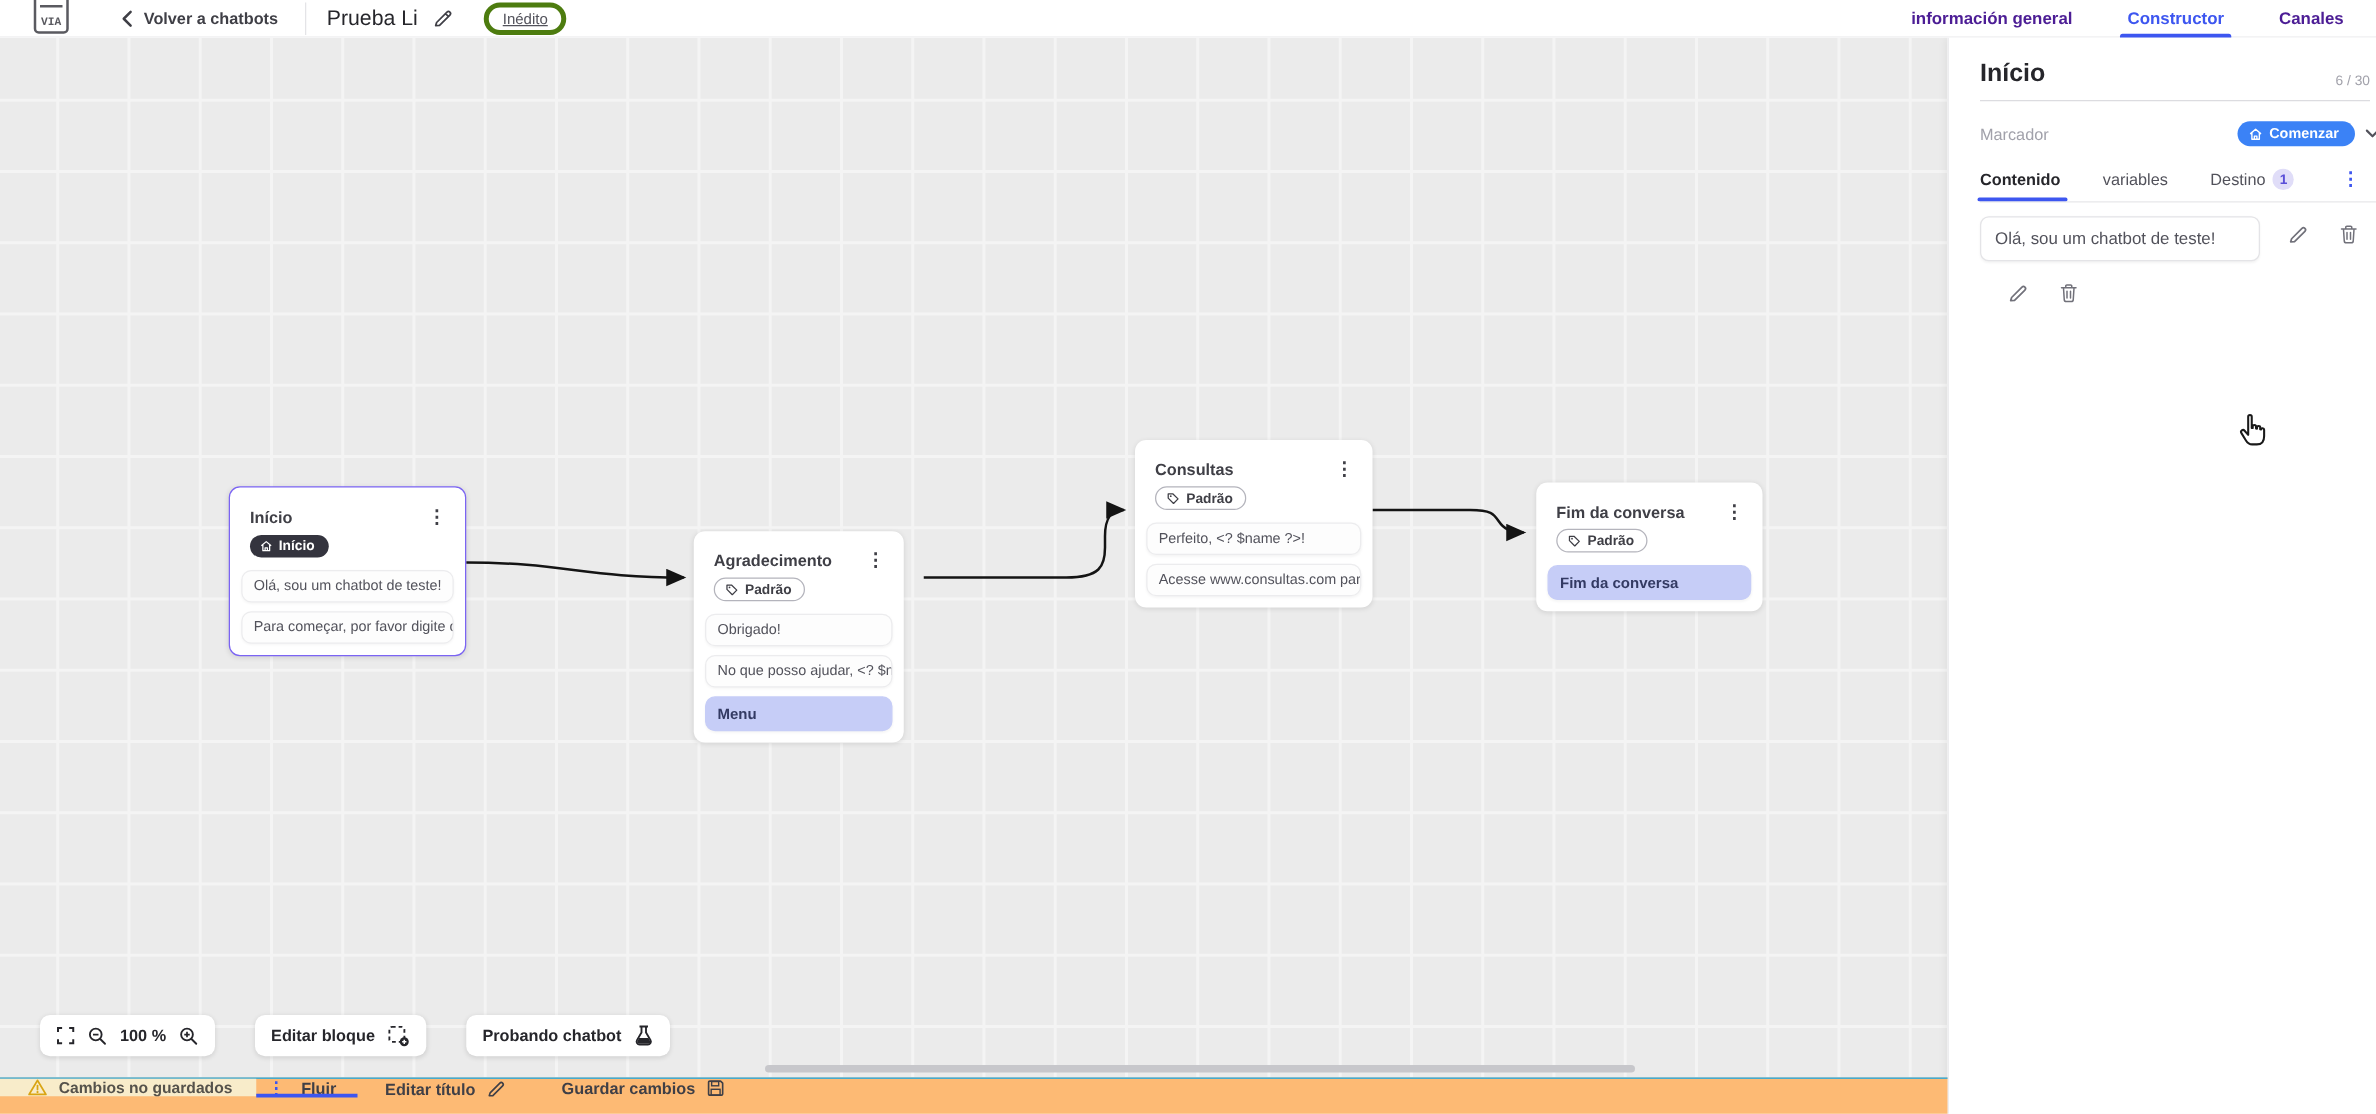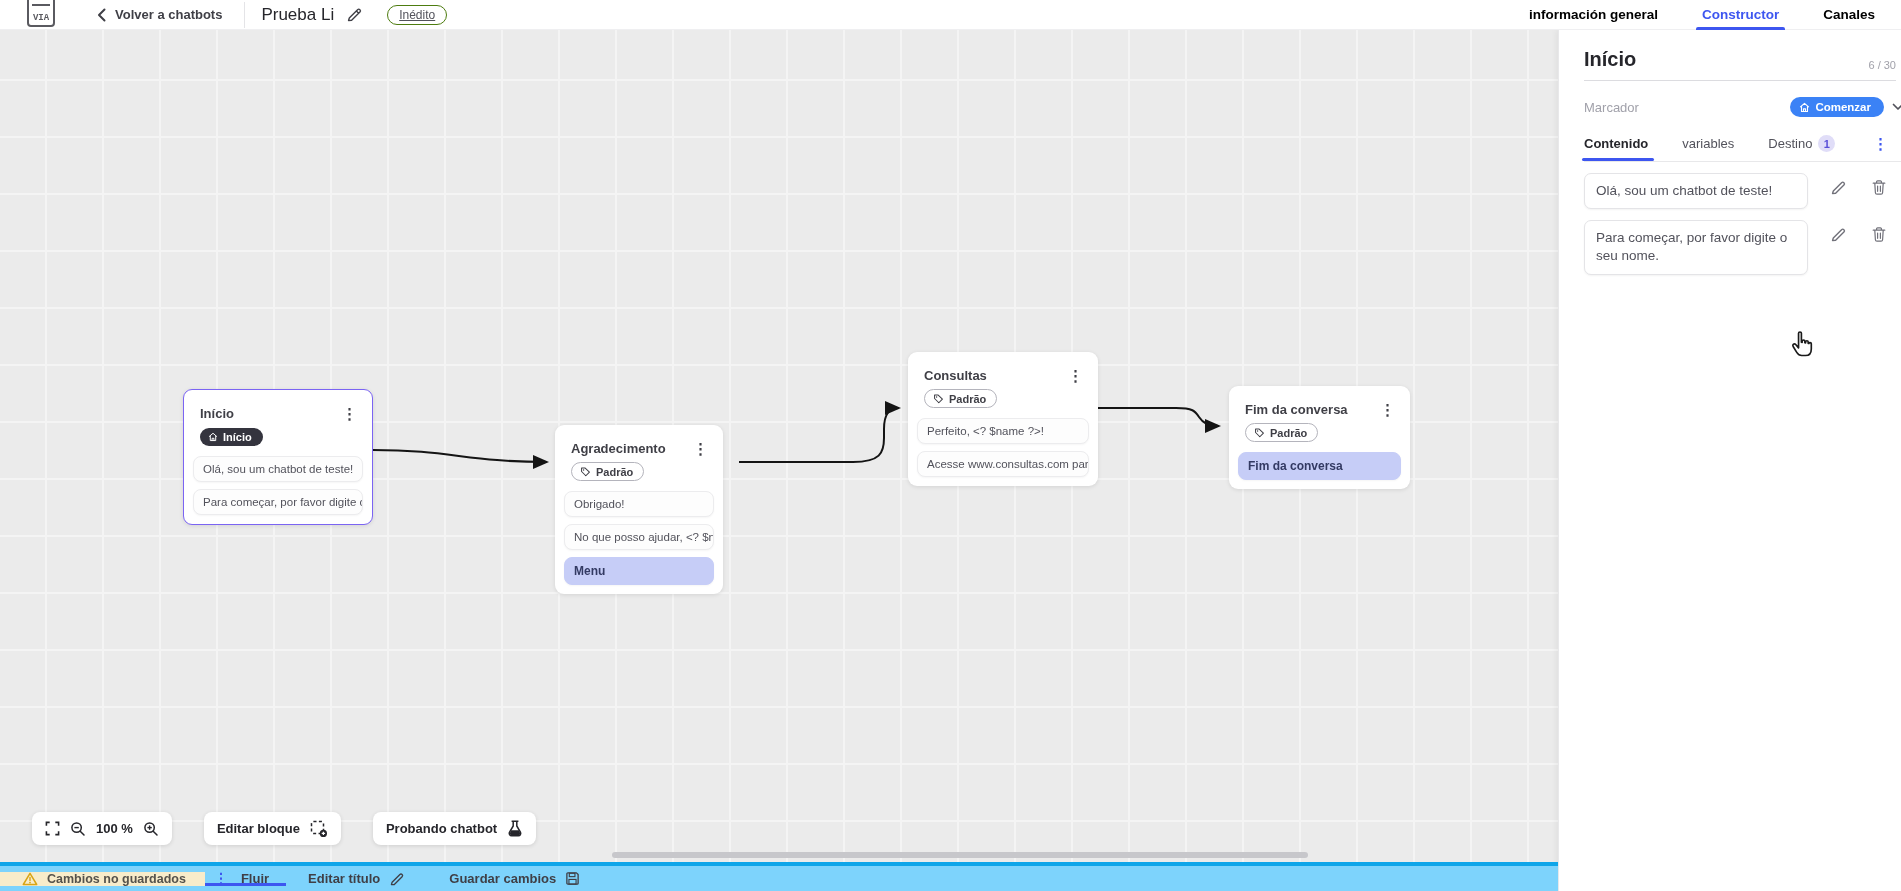--- a/index.html
+++ b/index.html
@@ -11,24 +11,24 @@
     display:flex; align-items:center; z-index:30; border-bottom:1px solid #efeff1; }
   .logo { margin:-7px 0 0 27px; width:28px; height:32px; border:2px solid #5a5a60; border-radius:4px;
     display:flex; align-items:flex-end; justify-content:center; padding-bottom:2px;
     font:bold 9px "Liberation Mono", monospace; color:#5a5a60; position:relative; }
   .logo::before { content:""; position:absolute; top:7px; left:3px; right:3px; border-top:2px solid #5a5a60; }
   .back-btn { display:flex; align-items:center; gap:9px; margin-left:42px; cursor:pointer; }
   .back-btn .lbl { font-size:13px; font-weight:bold; color:#3f3f46; }
   .top-divider { width:1px; height:26px; background:#e4e4e7; margin:0 16px 0 22px; }
   .doc-title { font-size:17px; color:#26262b; }
   .pencil-sm { margin-left:12px; }
-  .status-pill { margin-left:24px; border:1px solid #4d7c0f; border-radius:999px; padding:2px 11px;
+  .status-pill { margin-left:24px; border:4px solid #4d7c0f; border-radius:999px; padding:2px 11px;
     font-size:12px; color:#52525b;text-decoration:underline; }
   .top-tabs { margin-left:auto; margin-right:26px; display:flex; gap:44px; height:30px; align-items:center; }
-  .top-tab { font-size:13.5px; font-weight:bold; color:#000000; position:relative; height:30px;
+  .top-tab { font-size:13.5px; font-weight:bold; color:#4c1d95; position:relative; height:30px;
     display:flex; align-items:center; cursor:pointer; }
   .top-tab.active { color:#3d56f0; }
   .top-tab.active::after { content:""; position:absolute; left:-6px; right:-6px; bottom:0; height:3px;
     background:#3d56f0; border-radius:2px 2px 0 0; }
 
   
   .canvas { position:absolute; left:0; top:30px; width:1558px; height:832px;
     background-color:#ebebeb;
     background-image: linear-gradient(#f4f4f4 2px, transparent 2px),
                       linear-gradient(90deg, #f4f4f4 2px, transparent 2px);
@@ -99,22 +99,22 @@
   .content-card { width:224px; background:#fff; border:1px solid #e4e4e7; border-radius:7px;
     padding:8px 11px; font-size:13.5px; color:#52525b; line-height:1.35;
     box-shadow:0 1px 2px rgba(0,0,0,.05); }
   .row-icons { display:flex; gap:24px; margin:6px 0 0 22px; }
   .row-icons .ic { cursor:pointer; }
   .add-content { margin-top:22px; width:312px; height:44px; border:1px dashed #b5b5bc; border-radius:4px;
     display:flex; align-items:center; justify-content:center; font-size:13px; font-weight:bold;
     color:#3f3f46; cursor:pointer; }
 
   
-  .footer { position:absolute; left:0; top:862px; width:1558px; height:29px; background:#7dd3fc;
-    border-top:4px solid #0ea5e9; display:flex; align-items:center; z-index:25; }
+  .footer { position:absolute; left:0; top:862px; width:1558px; height:29px; background:#fdba74;
+    border-top:1px solid #0ea5e9; display:flex; align-items:flex-start; z-index:25; }
   .unsaved { background:#f8ecca; display:flex; align-items:center; gap:9px; padding:0 19px 0 22px; }
   .unsaved .txt { font-size:12.5px; font-weight:bold; color:#55524b; }
   .flow-tab { position:relative; display:flex; align-items:center; gap:13px; padding:0 17px 0 9px;
     cursor:pointer; }
   .flow-tab::after { content:""; position:absolute; left:0; right:0; bottom:0; height:3px; background:#3d56f0; }
   .flow-tab .kb { color:#3d56f0; font-size:14px; font-weight:bold; line-height:11px; }
   .flow-tab .txt { font-size:13px; font-weight:bold; color:#3f3f46; }
   .foot-btn { display:flex; align-items:center; gap:9px; font-size:13px; font-weight:bold; color:#3f3f46;
     margin-left:22px; cursor:pointer; }
   .foot-btn.save { margin-left:44px; }
@@ -305,21 +305,20 @@
         <svg class="ic" width="17" height="17" viewBox="0 0 16 16">
             <path d="M2.4 13.6 3.1 11.3 10.9 3.5a1.55 1.55 0 0 1 2.2 2.2L5.3 13.5 2.4 13.6z" fill="none" stroke="#71717a" stroke-width="1.3" stroke-linejoin="round"></path>
           </svg>
         <svg class="ic" width="16" height="17" viewBox="0 0 16 17">
             <path d="M2.2 4.2 h11.6 M5.6 4 V2.8 a.9.9 0 0 1 .9-.9 h3 a.9.9 0 0 1 .9.9 V4 M3.8 4.4 l.6 9.3 a1.6 1.6 0 0 0 1.6 1.5 h4 a1.6 1.6 0 0 0 1.6-1.5 l.6-9.3 M6.6 7 v5.3 M9.4 7 v5.3" fill="none" stroke="#71717a" stroke-width="1.2" stroke-linecap="round"></path>
           </svg>
       </div>
     </div>
 
     <div class="content-row">
-      <div class="content-card">Para começar, por favor digite o seu nome.</div>
       <div class="row-icons">
         <svg class="ic" width="17" height="17" viewBox="0 0 16 16">
             <path d="M2.4 13.6 3.1 11.3 10.9 3.5a1.55 1.55 0 0 1 2.2 2.2L5.3 13.5 2.4 13.6z" fill="none" stroke="#71717a" stroke-width="1.3" stroke-linejoin="round"></path>
           </svg>
         <svg class="ic" width="16" height="17" viewBox="0 0 16 17">
             <path d="M2.2 4.2 h11.6 M5.6 4 V2.8 a.9.9 0 0 1 .9-.9 h3 a.9.9 0 0 1 .9.9 V4 M3.8 4.4 l.6 9.3 a1.6 1.6 0 0 0 1.6 1.5 h4 a1.6 1.6 0 0 0 1.6-1.5 l.6-9.3 M6.6 7 v5.3 M9.4 7 v5.3" fill="none" stroke="#71717a" stroke-width="1.2" stroke-linecap="round"></path>
           </svg>
       </div>
     </div>
 

